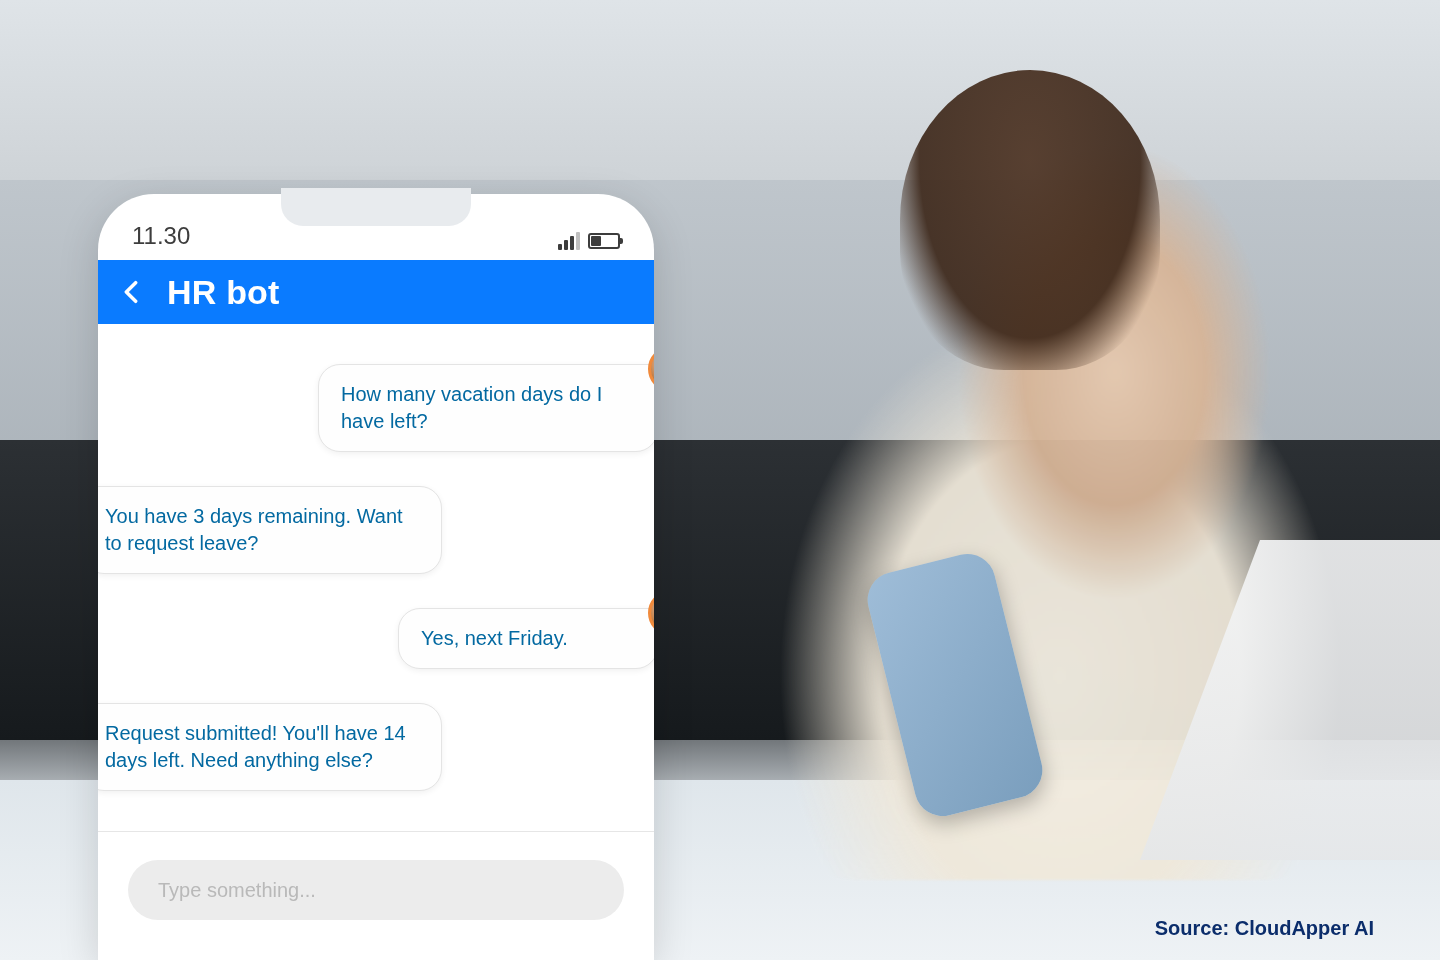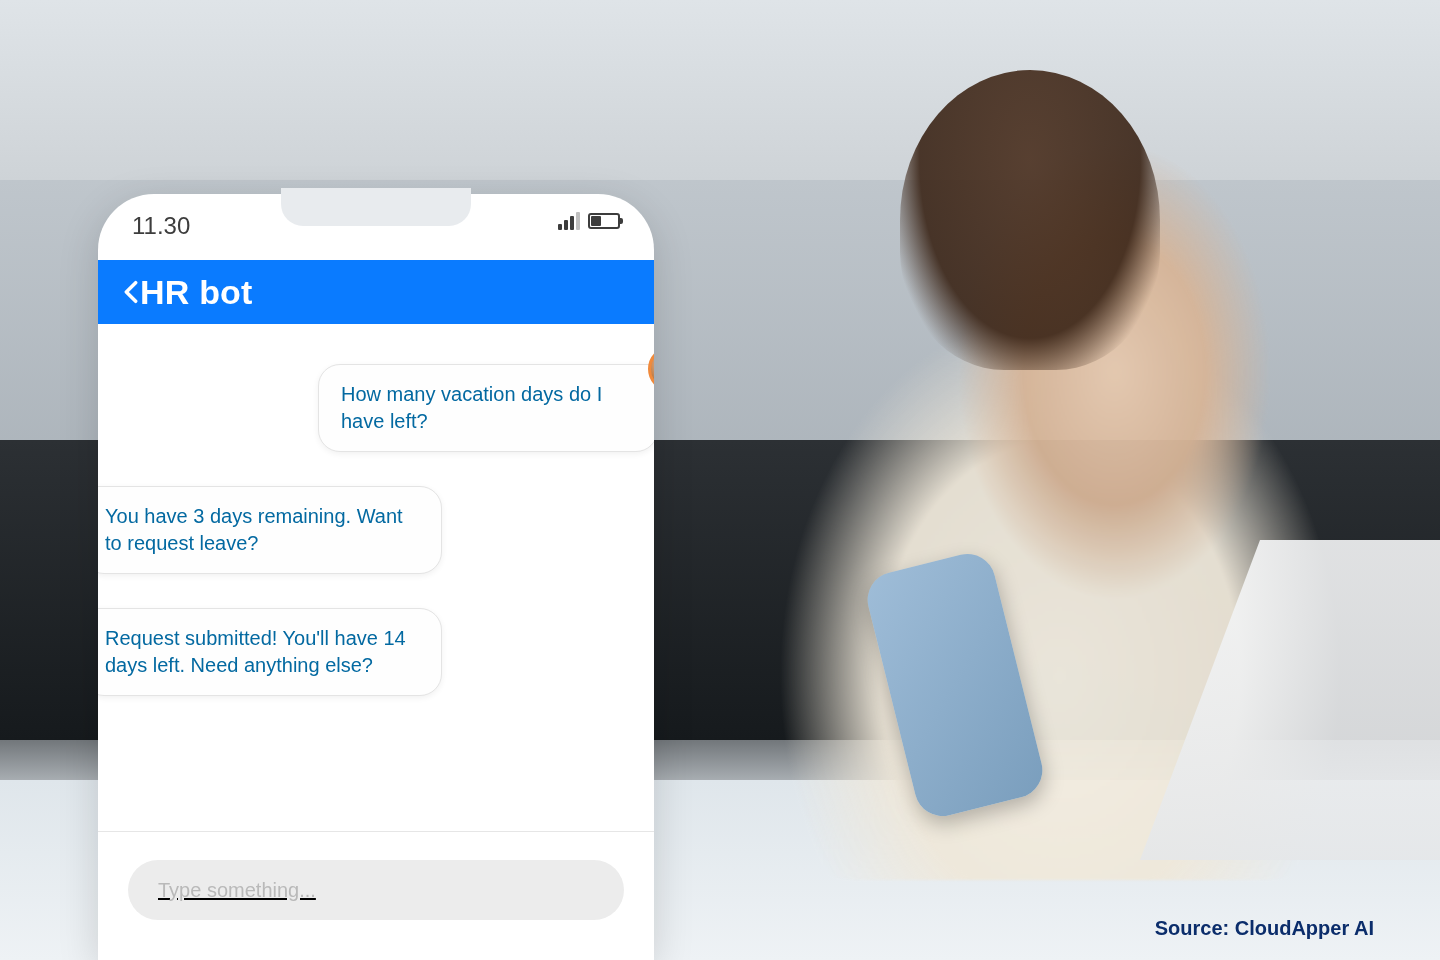--- a/index.html
+++ b/index.html
@@ -120,21 +120,21 @@
       transform: translateX(-50%);
       width: 190px;
       height: 38px;
       background: #e8ebee;
       border-radius: 0 0 22px 22px;
       z-index: 12;
     }
     .statusbar {
       display: flex;
       justify-content: space-between;
-      align-items: flex-start;
+      align-items: flex-end;
       padding: 18px 34px 10px 34px;
       height: 66px;
     }
     .status-time {
       font-size: 24px;
       font-weight: 500;
       color: #3d3d3d;
     }
     .status-icons {
       display: flex;
@@ -181,21 +181,21 @@
       background: #3d3d3d;
       border-radius: 1px;
     }
 
     .app-header {
       background: #0a7bff;
       height: 64px;
       display: flex;
       align-items: center;
       padding: 0 24px;
-      gap: 0;
+      gap: 27px;
     }
     .back-chevron {
       width: 18px;
       height: 30px;
       display: flex;
       align-items: center;
       justify-content: center;
     }
     .back-chevron svg { display:block; }
     .app-title {
@@ -266,21 +266,20 @@
       padding: 28px 30px 40px 30px;
       background: #fff;
     }
     .input-pill {
       background: #ececec;
       border-radius: 40px;
       height: 60px;
       display: flex;
       align-items: center;
       padding: 0 30px;
-      text-decoration: underline;
     }
     .input-pill input {
       border: none;
       background: transparent;
       font-size: 20px;
       color: #444;
       width: 100%;
       outline: none;
     }
     .input-pill input::placeholder {
@@ -348,20 +347,26 @@
         </div>
       </div>
 
       <div class="row">
 
         <div class="bubble bot">
           <span>You have 3 days remaining. Want to request leave?</span>
         </div>
       </div>
 
+      <div class="row">
+        <div class="avatar user-av"></div>
+        <div class="bubble user" style="max-width:260px">
+          <span>Yes, next Friday.</span>
+        </div>
+      </div>
 
       <div class="row">
 
         <div class="bubble bot">
           <span>Request submitted! You'll have 14 days left. Need anything else?</span>
         </div>
       </div>
 
     </div>
 

